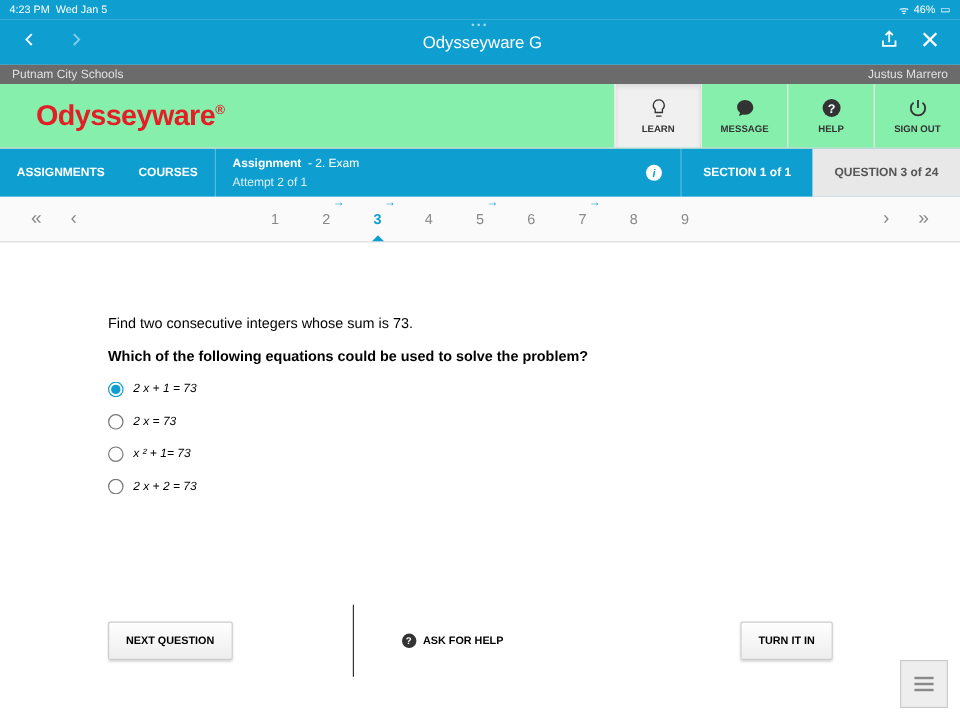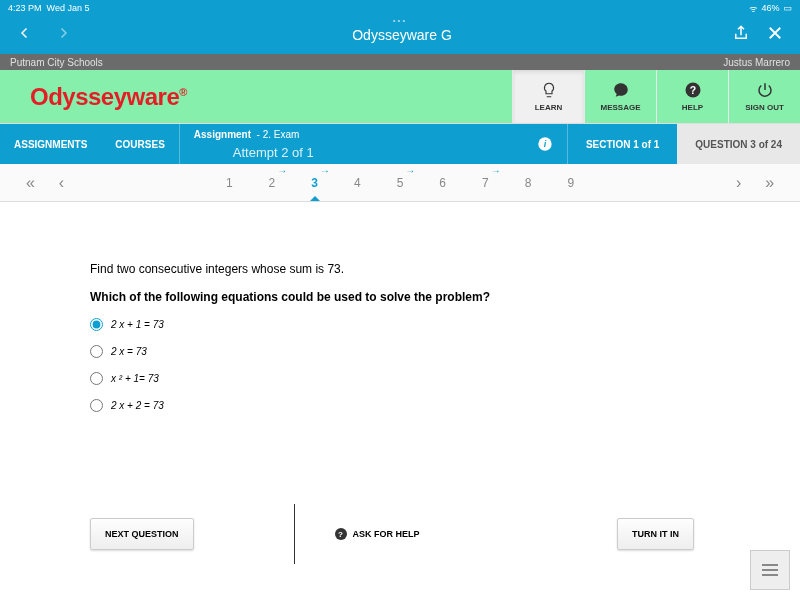--- a/index.html
+++ b/index.html
@@ -22,21 +22,21 @@
 .header-actions { margin-left: auto; display: flex; height: 100%; }
 .header-btn { width: 72px; display: flex; flex-direction: column; align-items: center; justify-content: center; gap: 4px; font-size: 8px; font-weight: 700; color: #333; border-left: 1px solid #e8e8e8; cursor: pointer; }
 .header-btn.active { background: #f0f0f0; box-shadow: inset 0 2px 4px rgba(0,0,0,.1); }
 .header-btn svg { width: 18px; height: 18px; }
 
 .assignment-bar { background: #0e9fd0; height: 40px; display: flex; align-items: stretch; color: #fff; font-size: 10px; }
 .assignment-bar .tab { padding: 0 14px; display: flex; align-items: center; font-weight: 700; cursor: pointer; }
 .assignment-bar .divider { width: 1px; background: rgba(255,255,255,.3); }
 .assignment-bar .info { padding: 6px 14px; display: flex; flex-direction: column; justify-content: center; gap: 5px; }
 .assignment-bar .info .t1 { font-weight: 700; font-size: 10px; }
-.assignment-bar .info .t2 { font-size: 13px; opacity: .85; margin-left: 39px; }
+.assignment-bar .info .t2 { font-size: 10px; opacity: .85; }
 .assignment-bar .spacer { flex: 1; }
 .assignment-bar .info-icon { display: flex; align-items: center; padding: 0 14px; }
 .assignment-bar .section { padding: 0 18px; display: flex; align-items: center; font-weight: 700; border-left: 1px solid rgba(255,255,255,.3); }
 .assignment-bar .qcount { background: #e8e8e8; color: #555; padding: 0 18px; display: flex; align-items: center; font-weight: 700; }
 
 .pager { height: 38px; border-bottom: 1px solid #ddd; display: flex; align-items: center; background: #fafafa; }
 .pager .arrow-box { width: 90px; display: flex; justify-content: center; gap: 24px; color: #888; }
 .pager .nums { flex: 1; display: flex; justify-content: center; gap: 28px; }
 .pager .num { color: #888; font-size: 12px; position: relative; padding: 10px 4px; cursor: pointer; }
 .pager .num.active { color: #0e9fd0; font-weight: 700; }

